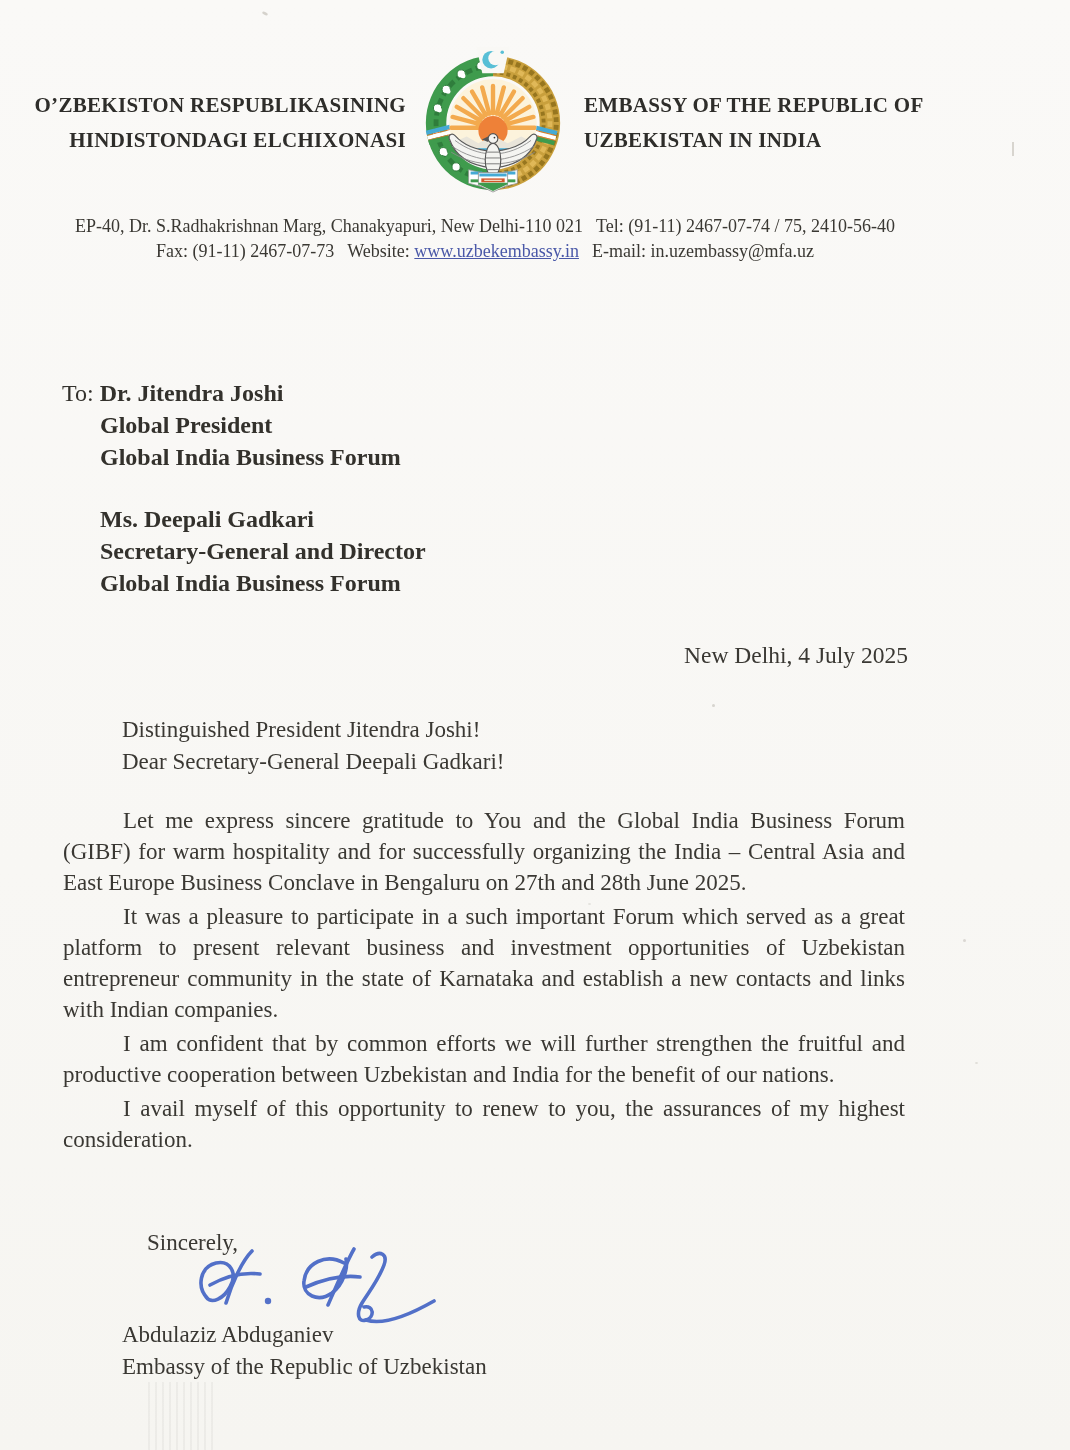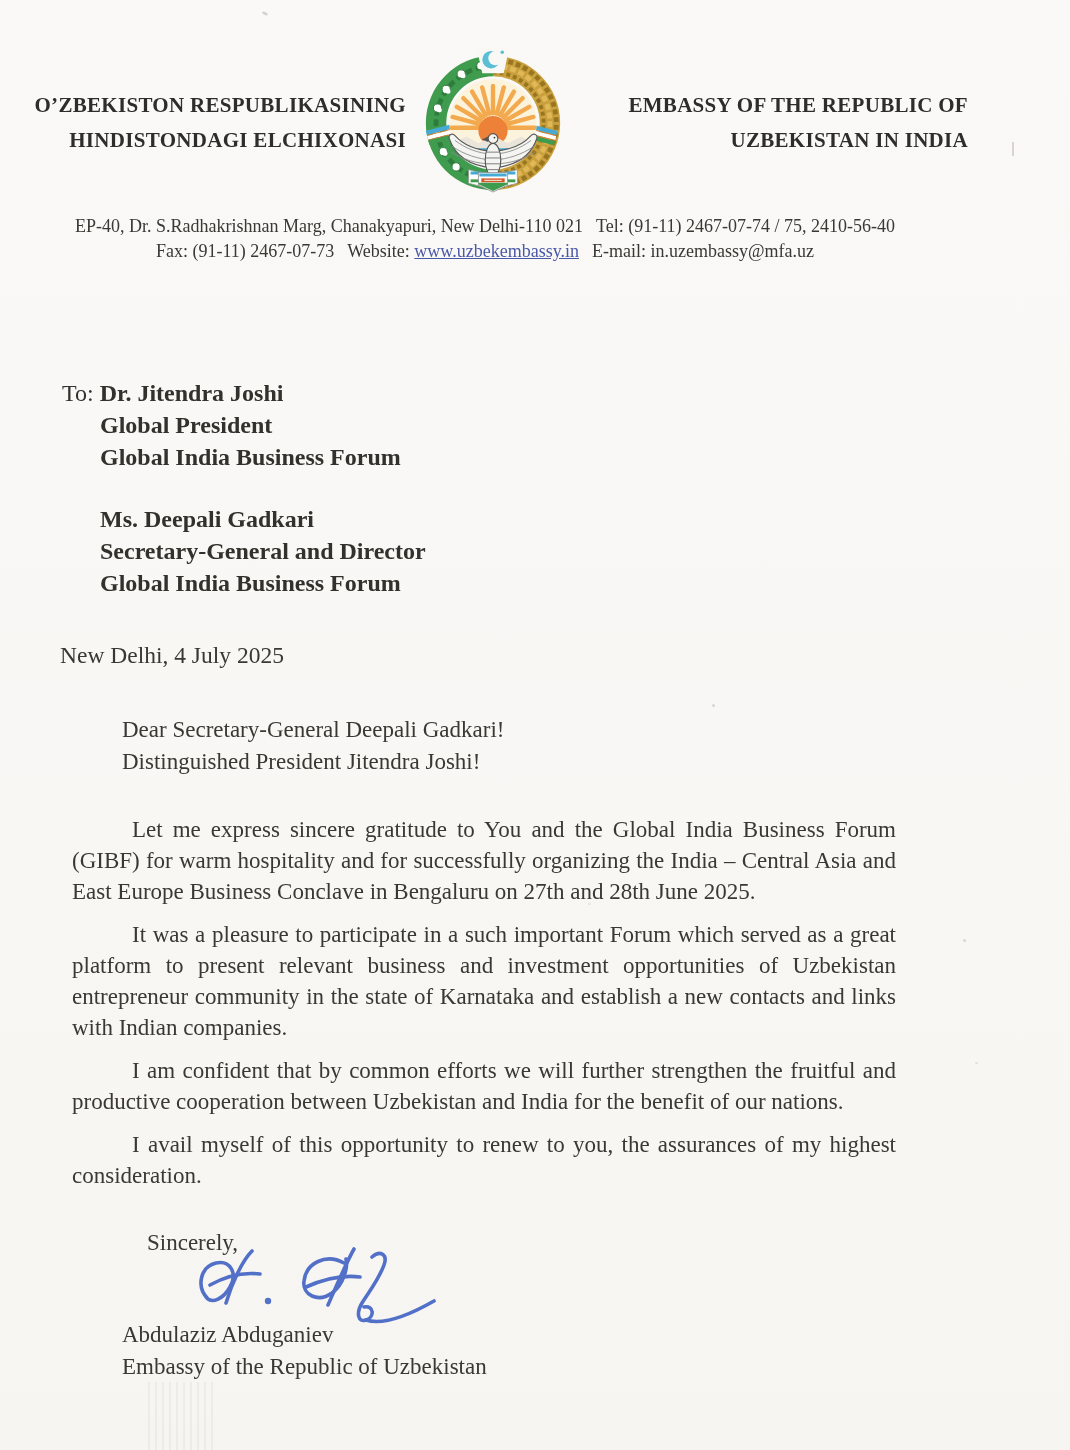--- a/index.html
+++ b/index.html
@@ -5,40 +5,40 @@
   html,body{margin:0;padding:0;background:#eceae6;}
   .page{
     position:relative;width:1070px;height:1450px;margin:0;
     background:linear-gradient(180deg,#faf9f7 0%,#f8f7f4 60%,#f6f5f1 100%);
     font-family:"Liberation Serif","DejaVu Serif",serif;
     color:#36342f;overflow:hidden;
   }
   
   .org-uz{position:absolute;left:8px;top:88px;width:398px;text-align:right;
     font-weight:bold;font-size:21px;line-height:35px;color:#2e2d2a;letter-spacing:.3px;}
-  .org-en{position:absolute;left:566px;top:88px;width:402px;text-align:right;
+  .org-en{position:absolute;left:584px;top:88px;width:402px;text-align:left;
     font-weight:bold;font-size:21px;line-height:35px;color:#2e2d2a;letter-spacing:.3px;}
   .emblem{position:absolute;left:420px;top:44px;width:146px;height:152px;}
   
   .contact{position:absolute;left:60px;top:214px;width:850px;text-align:center;
     font-size:18px;line-height:25px;color:#3a3833;}
   .contact .gap{display:inline-block;width:13px;}
   .weblink{color:#4a58a8;text-decoration:underline;cursor:pointer;}
   
   .recip1{position:absolute;left:62px;top:377px;font-size:24px;line-height:32px;color:#33312c;}
   .recip1 .ind{padding-left:38px;}
   .recip1 b,.recip2{font-weight:bold;}
   .recip2{position:absolute;left:100px;top:503px;font-size:24px;line-height:32px;color:#33312c;}
   
-  .dateline{position:absolute;left:60px;top:642px;width:848px;font-size:23.5px;color:#3a3833;}
+  .dateline{position:absolute;left:60px;top:642px;width:848px;text-align:right;font-size:23.5px;color:#3a3833;}
   .salutation{position:absolute;left:122px;top:714px;font-size:23px;line-height:32px;color:#3a3833;}
   
   .body-text{position:absolute;left:60px;top:802px;width:848px;font-size:23px;line-height:31px;
     text-align:justify;color:#3a3833;}
-  .body-text p{margin:12px;text-indent:60px;}
+  .body-text p{margin:3px;text-indent:60px;}
   
   .closing{position:absolute;left:122px;top:1230px;font-size:23px;color:#3a3833;margin-left:25px;}
   .signature{position:absolute;left:192px;top:1243px;width:250px;height:88px;}
   .signer-name{position:absolute;left:122px;top:1322px;font-size:23px;color:#3a3833;}
   .signer-org{position:absolute;left:122px;top:1354px;font-size:23px;color:#3a3833;}
   
   .speck{position:absolute;border-radius:50%;background:#b6b2aa;}
   .streaks{position:absolute;left:148px;top:1382px;width:70px;height:68px;
     background:repeating-linear-gradient(90deg,rgba(110,108,104,.07) 0 2px,transparent 2px 7px);}
   .edge-mark{position:absolute;left:1012px;top:142px;width:2px;height:14px;background:#d8d5cf;}
@@ -168,22 +168,22 @@
 
   <div class="recip2">
     <div>Ms. Deepali Gadkari</div>
     <div>Secretary-General and Director</div>
     <div>Global India Business Forum</div>
   </div>
 
   <div class="dateline">New Delhi, 4 July 2025</div>
 
   <div class="salutation">
+    <div>Distinguished President Jitendra Joshi!</div>
     <div>Dear Secretary-General Deepali Gadkari!</div>
-    <div>Distinguished President Jitendra Joshi!</div>
   </div>
 
   <div class="body-text">
     <p>Let me express sincere gratitude to You and the Global India Business Forum (GIBF) for warm hospitality and for successfully organizing the India – Central Asia and East Europe Business Conclave in Bengaluru on 27th and 28th June 2025.</p>
     <p>It was a pleasure to participate in a such important Forum which served as a great platform to present relevant business and investment opportunities of Uzbekistan entrepreneur community in the state of Karnataka and establish a new contacts and links with Indian companies.</p>
     <p>I am confident that by common efforts we will further strengthen the fruitful and productive cooperation between Uzbekistan and India for the benefit of our nations.</p>
     <p>I avail myself of this opportunity to renew to you, the assurances of my highest consideration.</p>
   </div>
 
   <div class="closing">Sincerely,</div>

